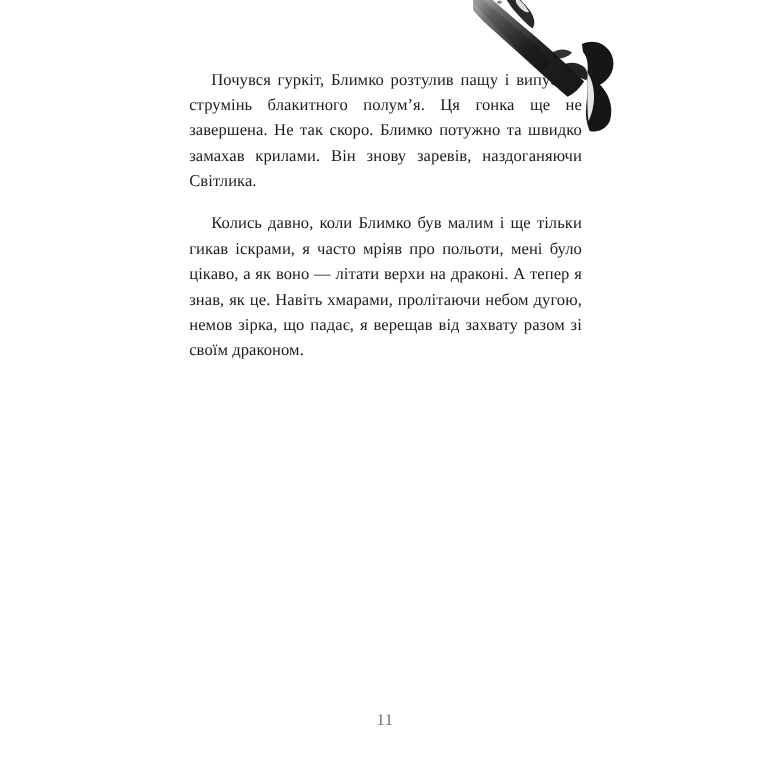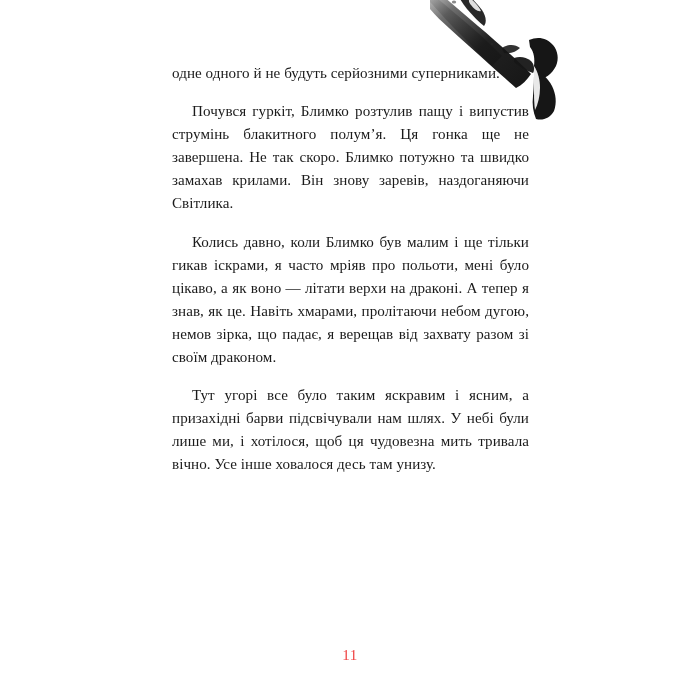--- a/index.html
+++ b/index.html
@@ -54,21 +54,21 @@
   }
 
   
   #folio {
     position: absolute;
     left: 0;
     right: 0;
     top: 647px;
     text-align: center;
     font-size: 15px;
-    color: #ef4444;
+    color: #737373;
     font-family: "Liberation Serif", "DejaVu Serif", serif;
     letter-spacing: 0.5px;
   }
 </style>
 </head>
 <body>
 
 <div id="page">
 
   <div id="ornament">
@@ -124,21 +124,19 @@
                C97,71 90,67 84,62 Z" fill="#161616" opacity="0.95"></path>
 
       <path d="M72,48 C78,44 85,44 90,48 C86,52 80,54 74,53 Z" fill="#161616" opacity="0.88"></path>
 
       <ellipse cx="24" cy="2" rx="2.2" ry="1.6" fill="#2a2a2a" opacity="0.55"></ellipse>
       <ellipse cx="62" cy="44" rx="1.6" ry="1.2" fill="#2a2a2a" opacity="0.45"></ellipse>
     </svg>
   </div>
 
   <div id="text-column">
-    <p class="para">одне одного й не будуть серйозними супер­никами.</p>
     <p class="para indent">Почувся гуркіт, Блимко розтулив пащу і ви­пустив струмінь блакитного полум’я. Ця гонка ще не завершена. Не так скоро. Блимко потуж­но та швидко замахав крилами. Він знову заре­вів, наздоганяючи Світлика.</p>
     <p class="para indent">Колись давно, коли Блимко був малим і ще тільки гикав іскрами, я часто мріяв про польо­ти, мені було цікаво, а як воно — літати верхи на драконі. А тепер я знав, як це. Навіть хма­рами, пролітаючи небом дугою, немов зірка, що падає, я верещав від захвату разом зі своїм драконом.</p>
-    <p class="para indent">Тут угорі все було таким яскравим і ясним, а призахідні барви підсвічували нам шлях. У небі були лише ми, і хотілося, щоб ця чудо­везна мить тривала вічно. Усе інше ховалося десь там унизу.</p>
   </div>
 
   <div id="folio">11</div>
 
 </div>
 
 </body></html>

